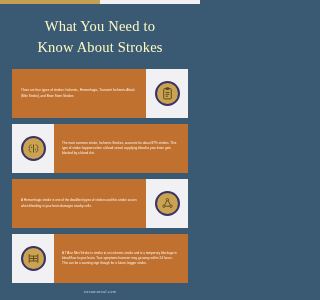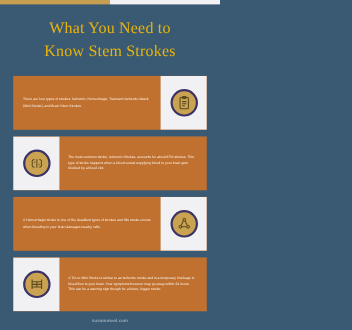--- a/index.html
+++ b/index.html
@@ -42,21 +42,21 @@
     width: 100px;
     height: 4px;
     background: #f2f2f4;
   }
 
   
   .title {
     margin-top: 16px;
     padding: 0 14px;
     text-align: center;
-    color: #eab308;
+    color: #fef9c3;
     font-family: "Liberation Serif", serif;
     font-size: 14.5px;
     line-height: 1.45;
     letter-spacing: 0.2px;
     font-weight: 400;
   }
   .title .line { display: block; }
 
   
   .cards {
@@ -127,21 +127,21 @@
 
 <div class="poster">
 
   <div class="top-bar">
     <div class="gold"></div>
     <div class="white"></div>
   </div>
 
   <div class="title">
     <span class="line">What You Need to</span>
-    <span class="line">Know Stem Strokes</span>
+    <span class="line">Know About Strokes</span>
   </div>
 
   <div class="cards">
 
     <div class="card icon-right">
       <div class="card-text">There are four types of strokes: Ischemic, Hemorrhagic, Transient Ischemic Attack (Mini Stroke), and Brain Stem Strokes</div>
       <div class="icon-panel">
         <div class="icon-circle">
           <svg width="13" height="13" viewBox="0 0 24 24" fill="none" stroke="#5c4a1e" stroke-width="1.8">
             <rect x="5" y="3" width="14" height="19" rx="1.5"></rect>

